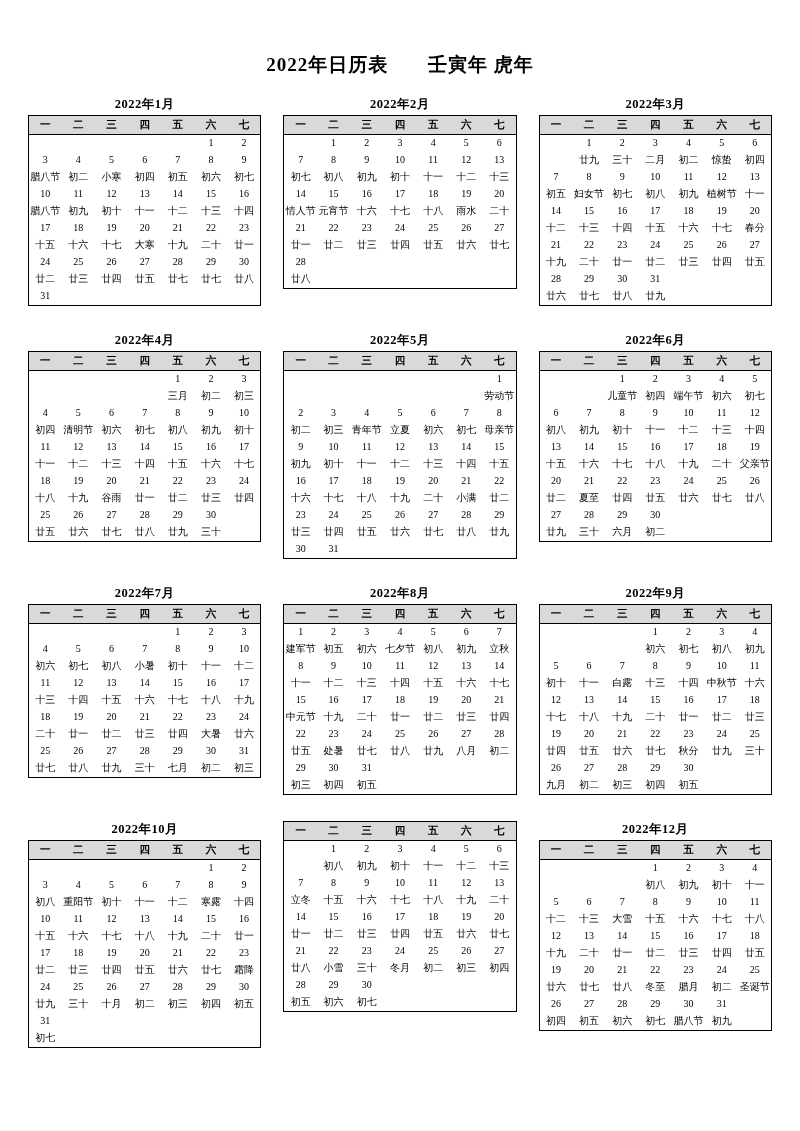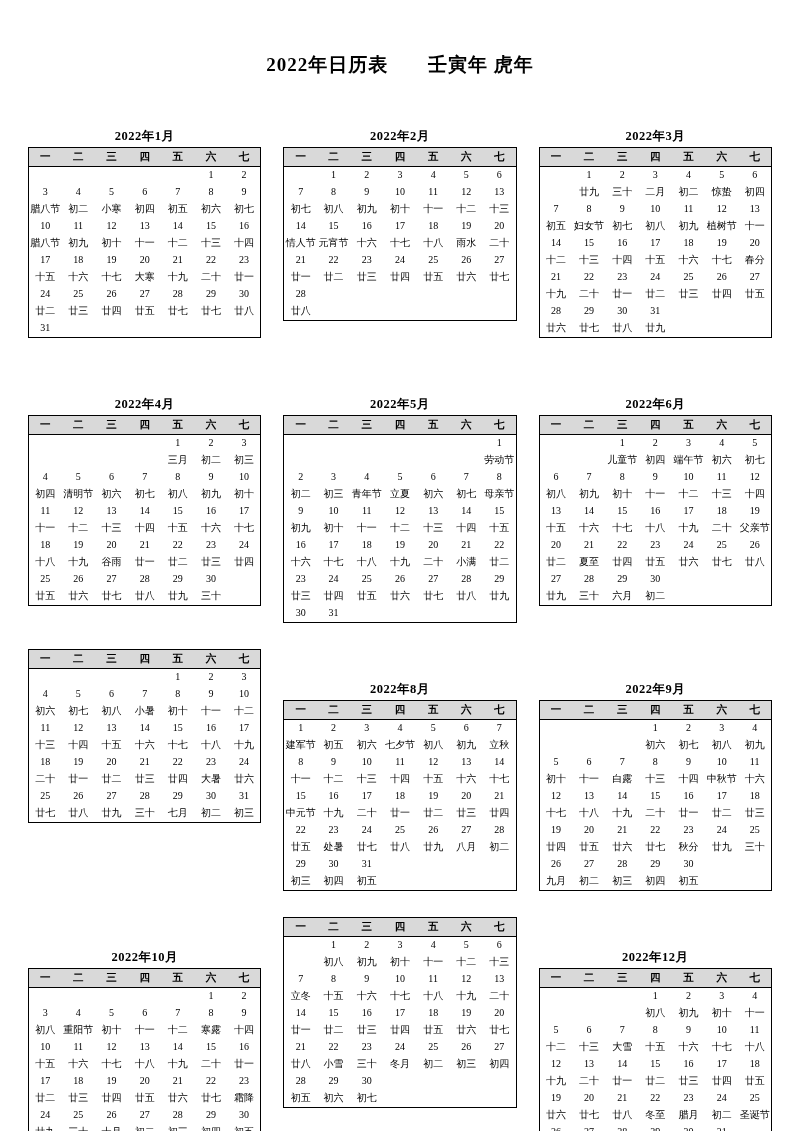--- a/index.html
+++ b/index.html
@@ -45,21 +45,20 @@
   }
   .month {
     width: 100%;
   }
   .month-title {
     text-align: center;
     font-size: 12.5px;
     font-weight: bold;
     padding-bottom: 2px;
     letter-spacing: 0.5px;
-    margin-top: 32px;
   }
   table.cal {
     width: 100%;
     border-collapse: collapse;
     border: 1px solid #000;
     table-layout: fixed;
   }
   table.cal th {
     background: #d9d9d9;
     border: none;
@@ -739,20 +738,21 @@
               <td class="lunar">六月</td>
               <td class="lunar">初二</td>
               <td class="lunar"></td>
               <td class="lunar"></td>
               <td class="lunar"></td>
             </tr>
           </tbody>
         </table>
       </div>
       <div class="month">
+        <div class="month-title">2022年7月</div>
         <table class="cal">
           <thead>
             <tr>
               <th>一</th>
               <th>二</th>
               <th>三</th>
               <th>四</th>
               <th>五</th>
               <th>六</th>
               <th>七</th>

